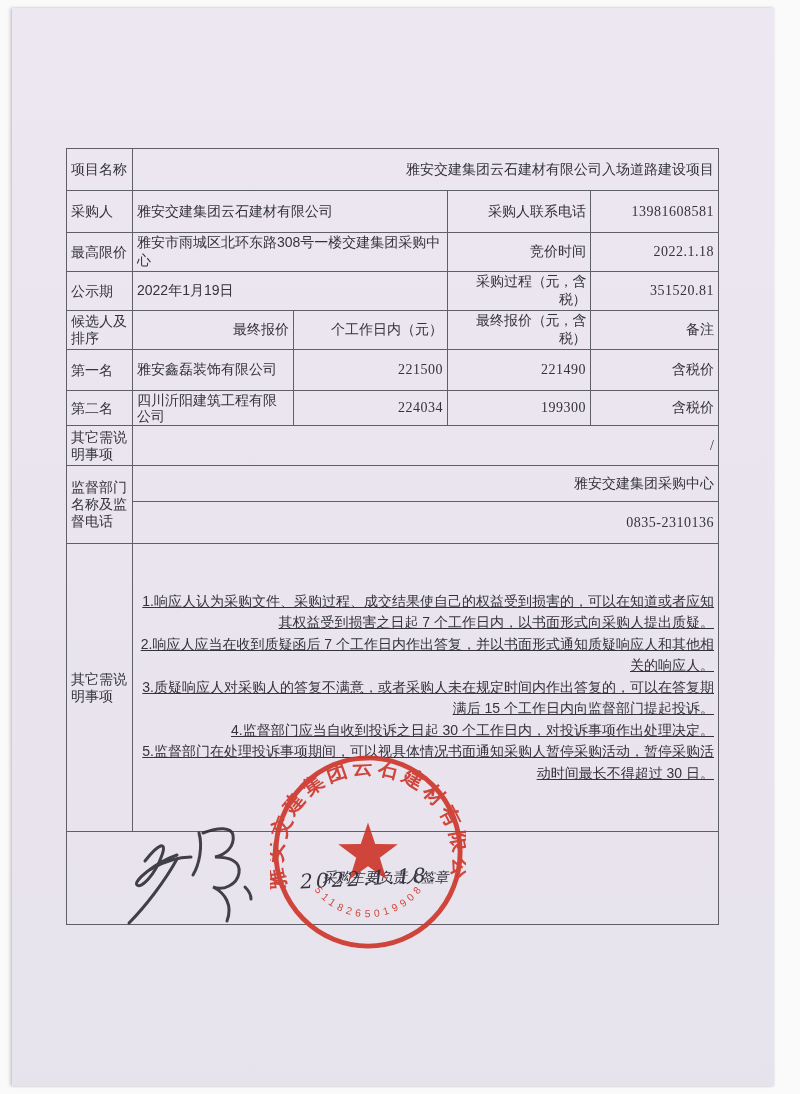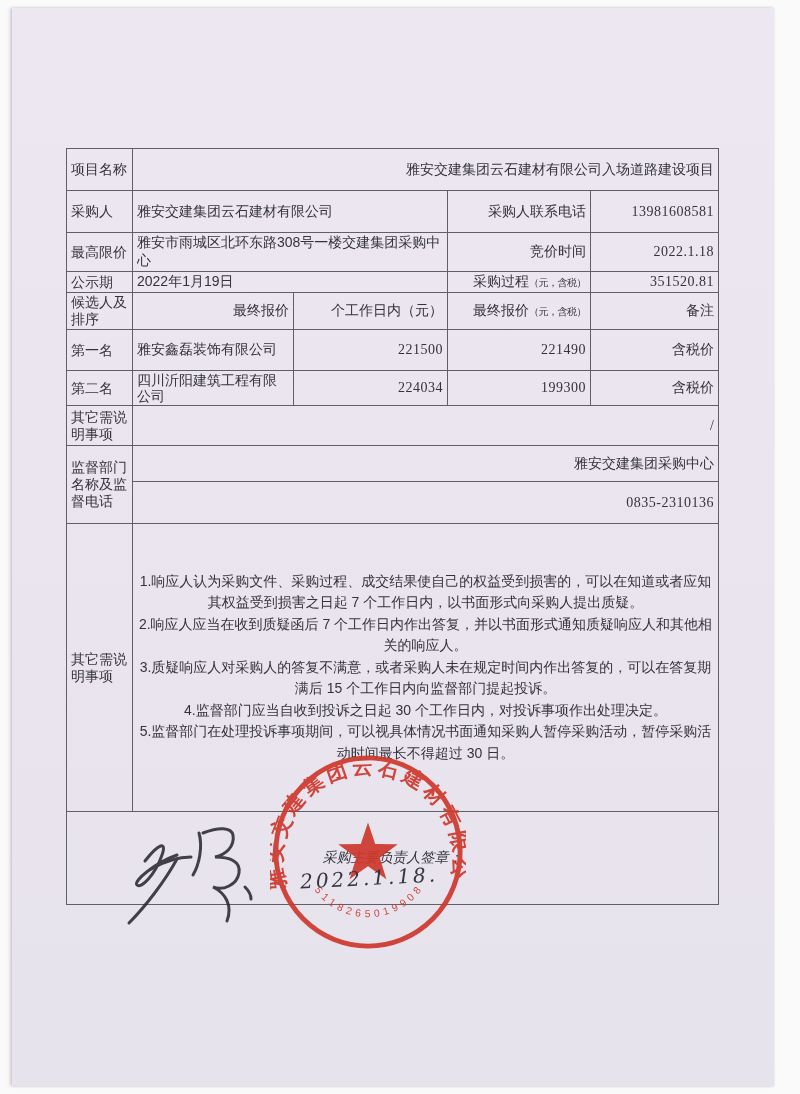--- a/index.html
+++ b/index.html
@@ -27,22 +27,22 @@
   }
   table.doc td {
     border:1px solid #5f5f6a;
     font-size:14px; color:#34333d;
     padding:1px 4px; vertical-align:middle;
     overflow:hidden;
   }
   td.lbl { text-align:left; padding-left:5px; line-height:17px; }
   td.ctr { text-align:right;margin-left:35px; }
   td.lft { text-align:left; padding-left:6px; }
-  .note { font-size:10px; letter-spacing:-0.5px; }
-  td.objection-cell { padding:8px 10px; line-height:21.5px; font-size:13.8px; text-align:center; }
+  .note { font-size:14px; letter-spacing:-0.5px; }
+  td.objection-cell { padding:8px 10px; line-height:21.5px; font-size:13.8px; text-align:right;text-decoration:underline; }
   td.sig-cell { vertical-align:top; padding:18px 0 0 8px; text-align:center;font-style:italic; }
   .num { font-family:"Liberation Serif","DejaVu Serif",serif; letter-spacing:.5px; }
   .serif { font-family:"Liberation Serif","DejaVu Serif",serif; }
 
   .stamp {
     position:absolute; left:258px; top:744px; width:196px; height:200px;
     z-index:3; opacity:.92;
   }
   .signature {
     position:absolute; left:95px; top:795px; width:200px; height:135px;

